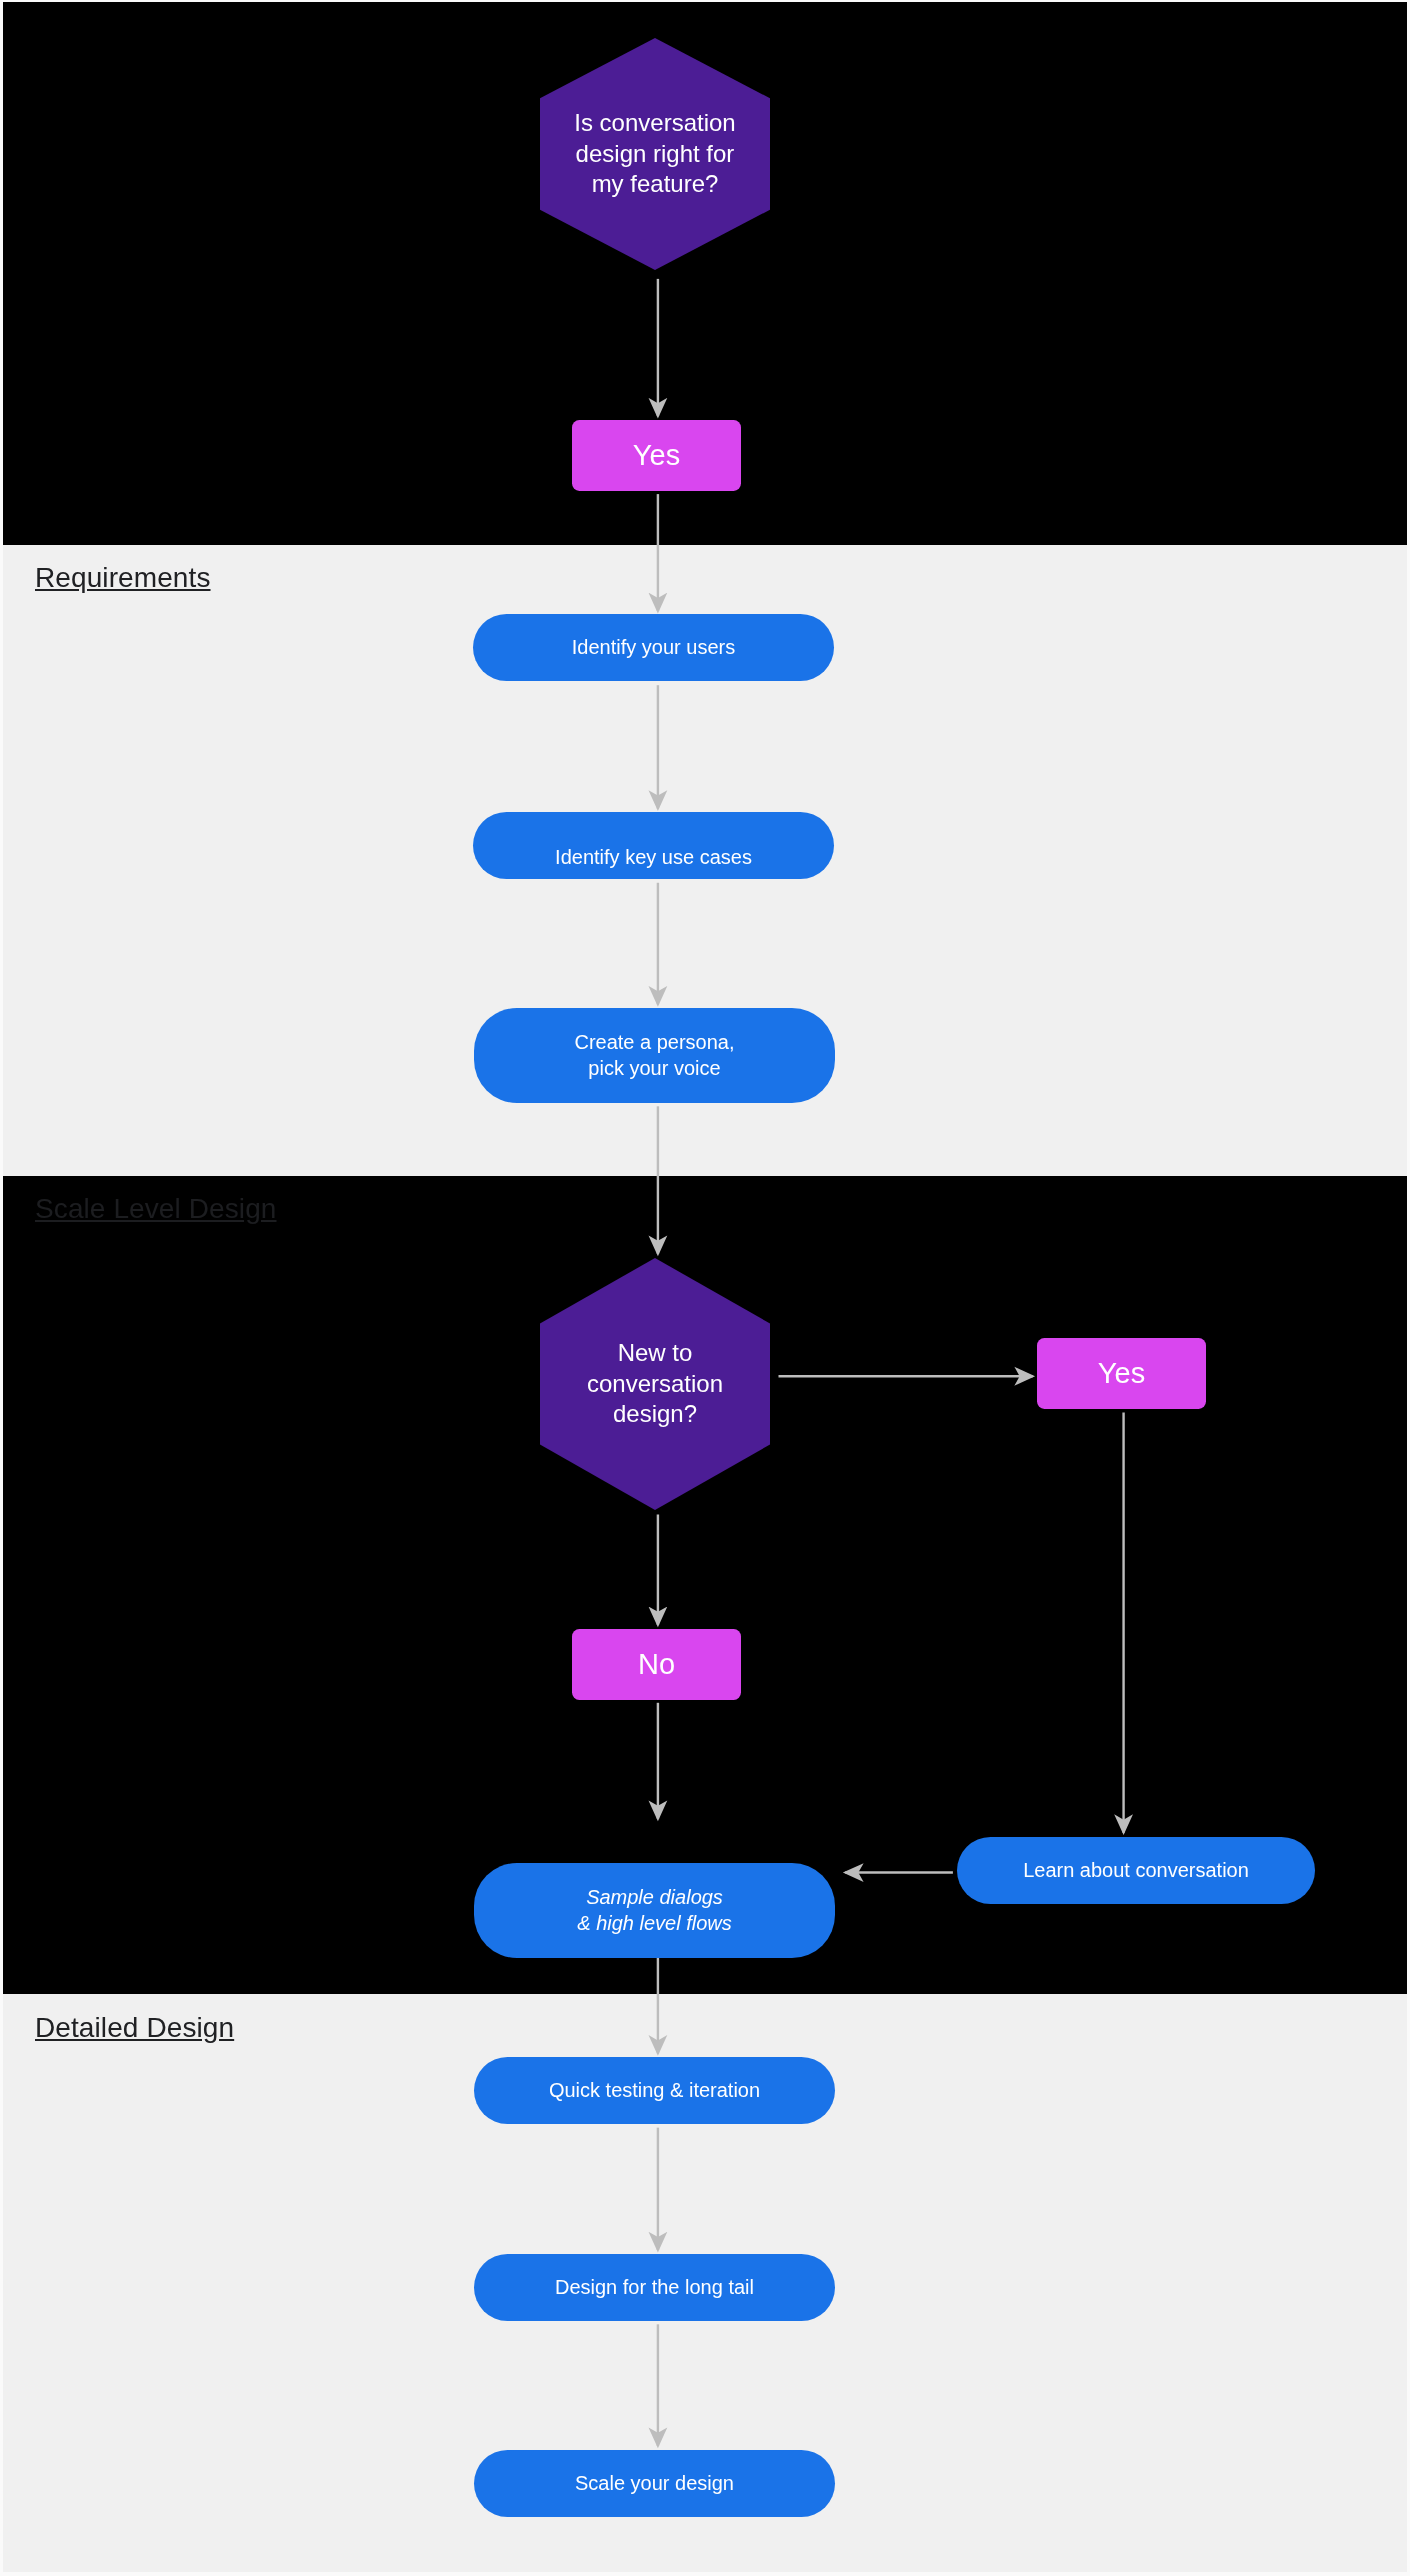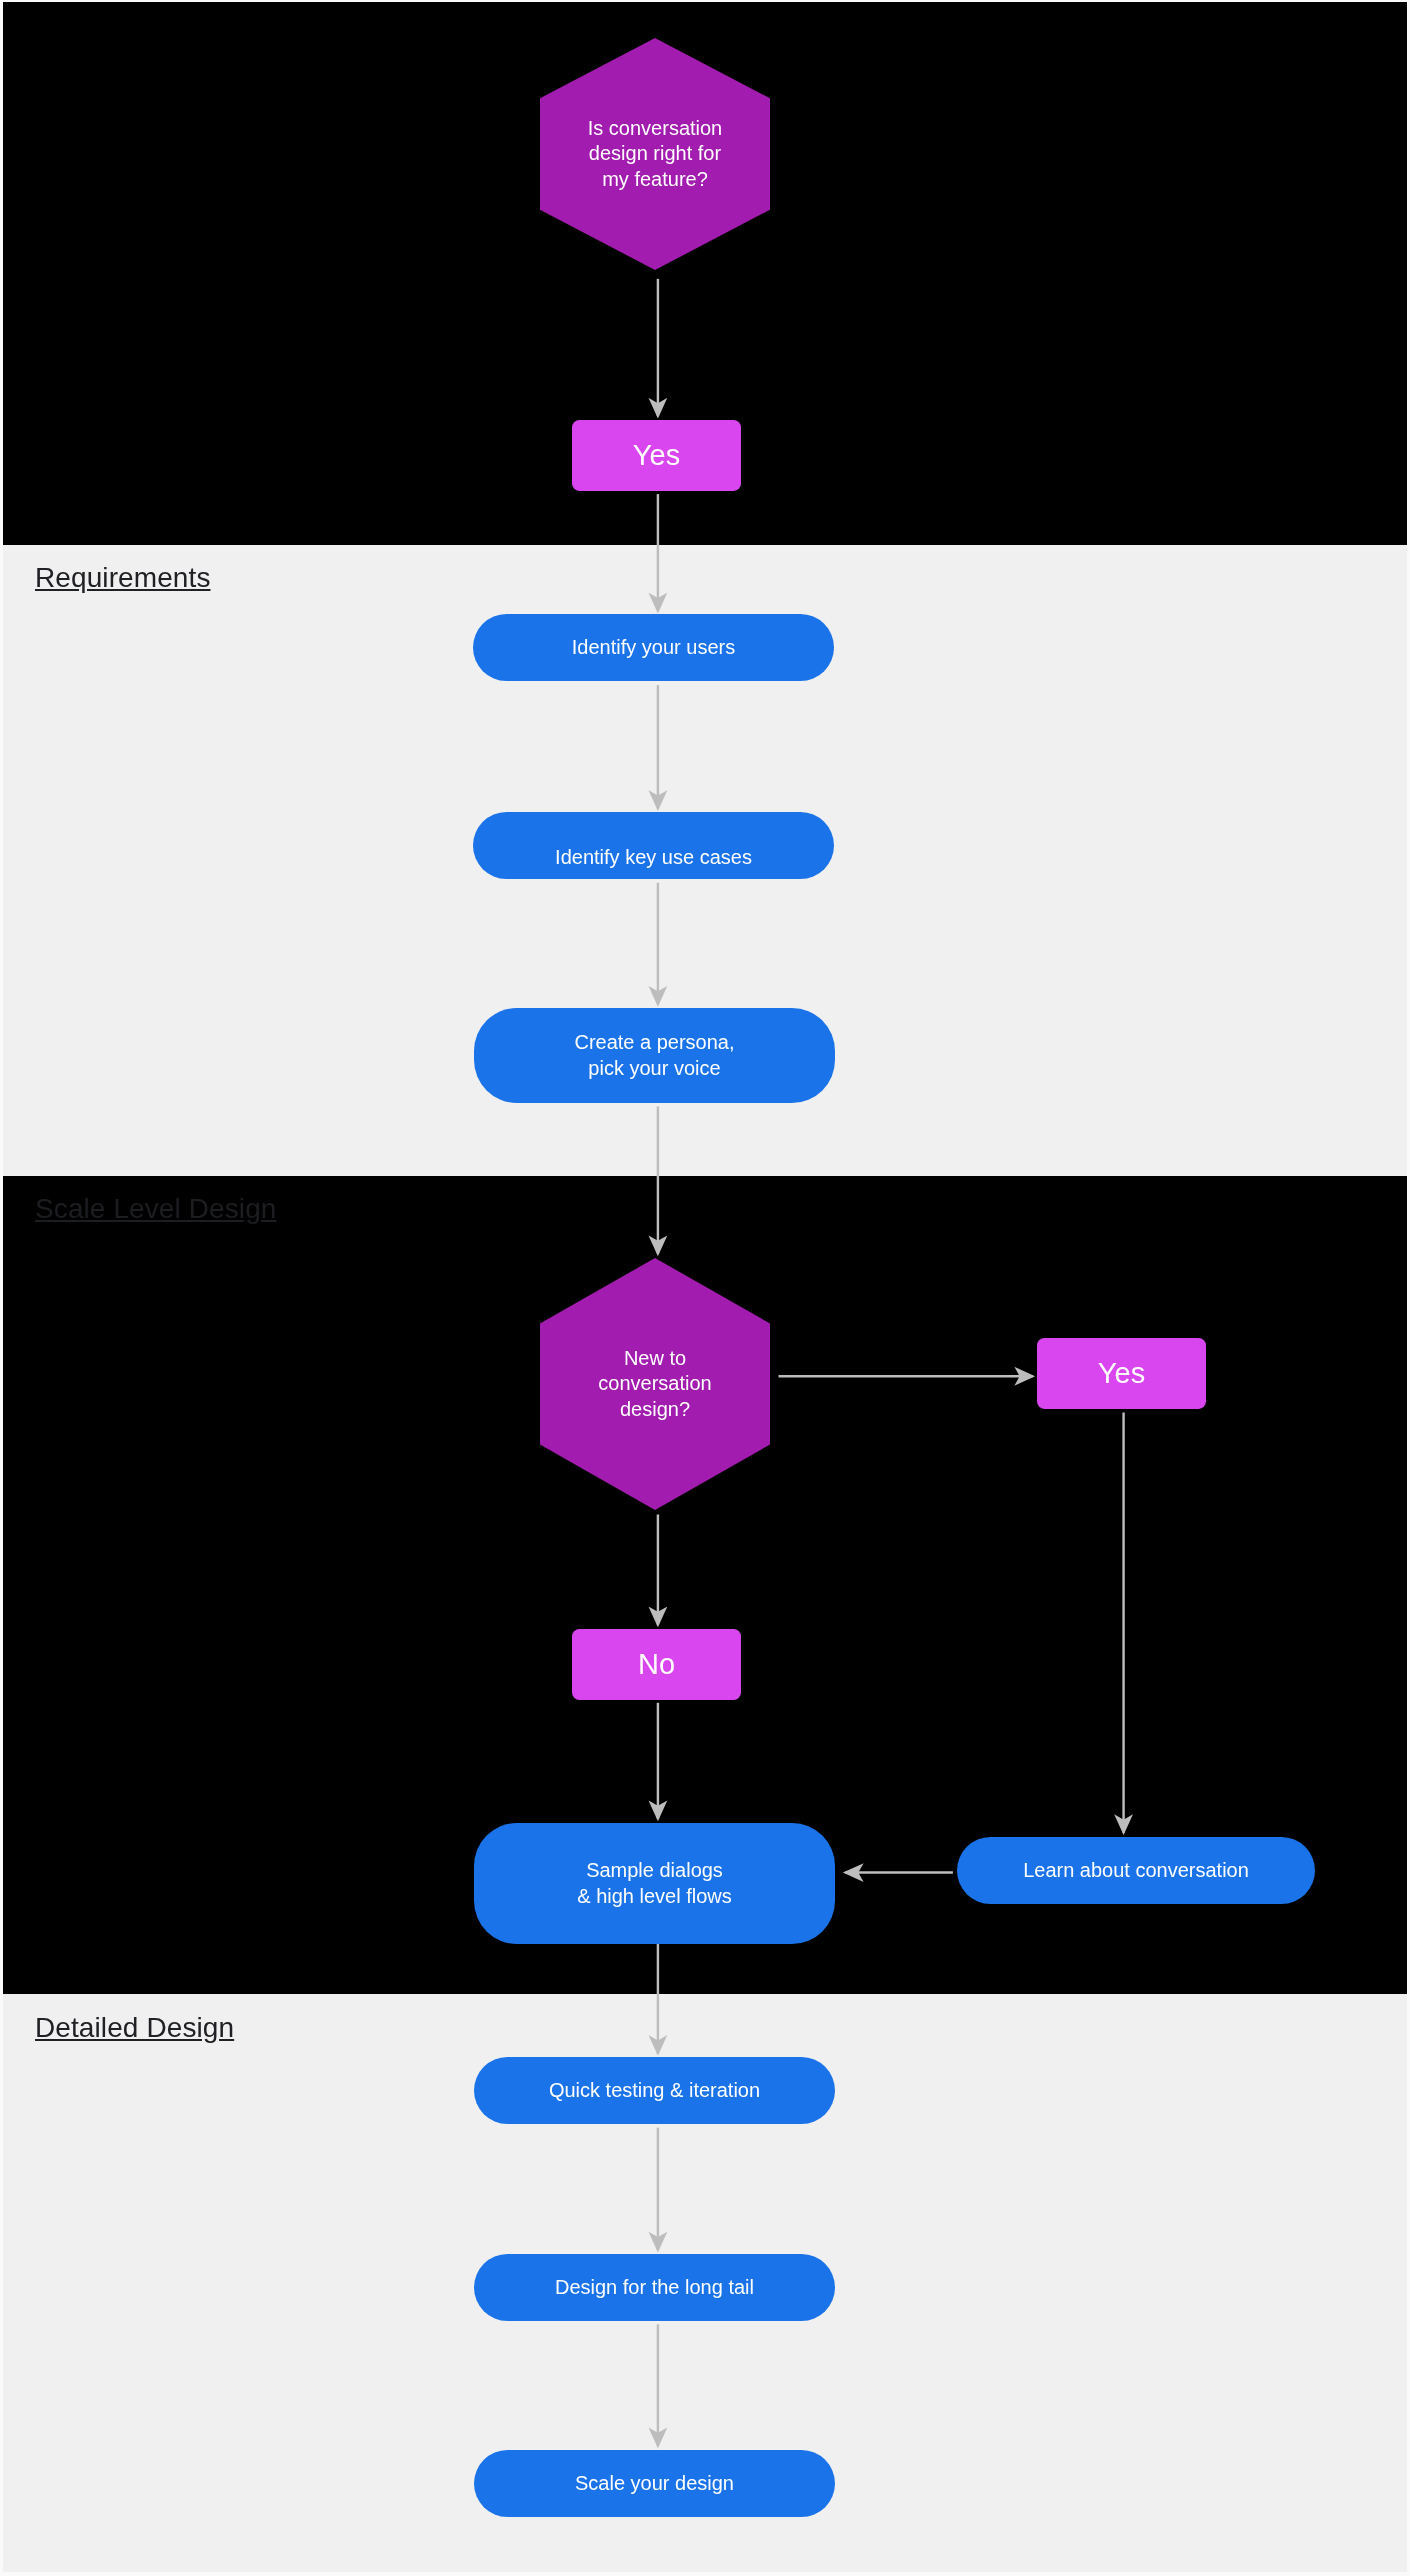--- a/index.html
+++ b/index.html
@@ -62,23 +62,23 @@
     box-sizing: border-box;
     display: flex;
     align-items: center;
     justify-content: center;
     text-align: center;
     color: #ffffff;
     line-height: 1.28;
   }
 
   .node.decision {
-    background: #a21caf;
+    background: #4c1d95;
     clip-path: polygon(50% 0%, 100% 26%, 100% 74%, 50% 100%, 0% 74%, 0% 26%);
-    font-size: 20px;
+    font-size: 24px;
     padding: 0 15px;
   }
 
   .node.terminal {
     background: #d946ef;
     border-radius: 7.4px;
     font-size: 29px;
   }
 
   .node.action {
@@ -158,21 +158,21 @@
         <span class="node-text">New to
 conversation
 design?</span>
       </div>
       <div class="node terminal" style="left: 1034px; top: 1336px; width: 169px; height: 71px;">
         <span class="node-text">Yes</span>
       </div>
       <div class="node terminal" style="left: 569px; top: 1627px; width: 169px; height: 71px;">
         <span class="node-text">No</span>
       </div>
-      <div class="node action two-line" style="left: 471px; top: 1821px; width: 361px; height: 121px;">
+      <div class="node action two-line" style="left: 471px; top: 1861px; width: 361px; height: 95px; font-style: italic;">
         <span class="node-text">Sample dialogs
 &amp; high level flows</span>
       </div>
       <div class="node action" style="left: 954px; top: 1835px; width: 358px; height: 67px;">
         <span class="node-text">Learn about conversation</span>
       </div>
       <div class="node action" style="left: 471px; top: 2055px; width: 361px; height: 67px;">
         <span class="node-text">Quick testing &amp; iteration</span>
       </div>
       <div class="node action" style="left: 471px; top: 2252px; width: 361px; height: 67px;">

